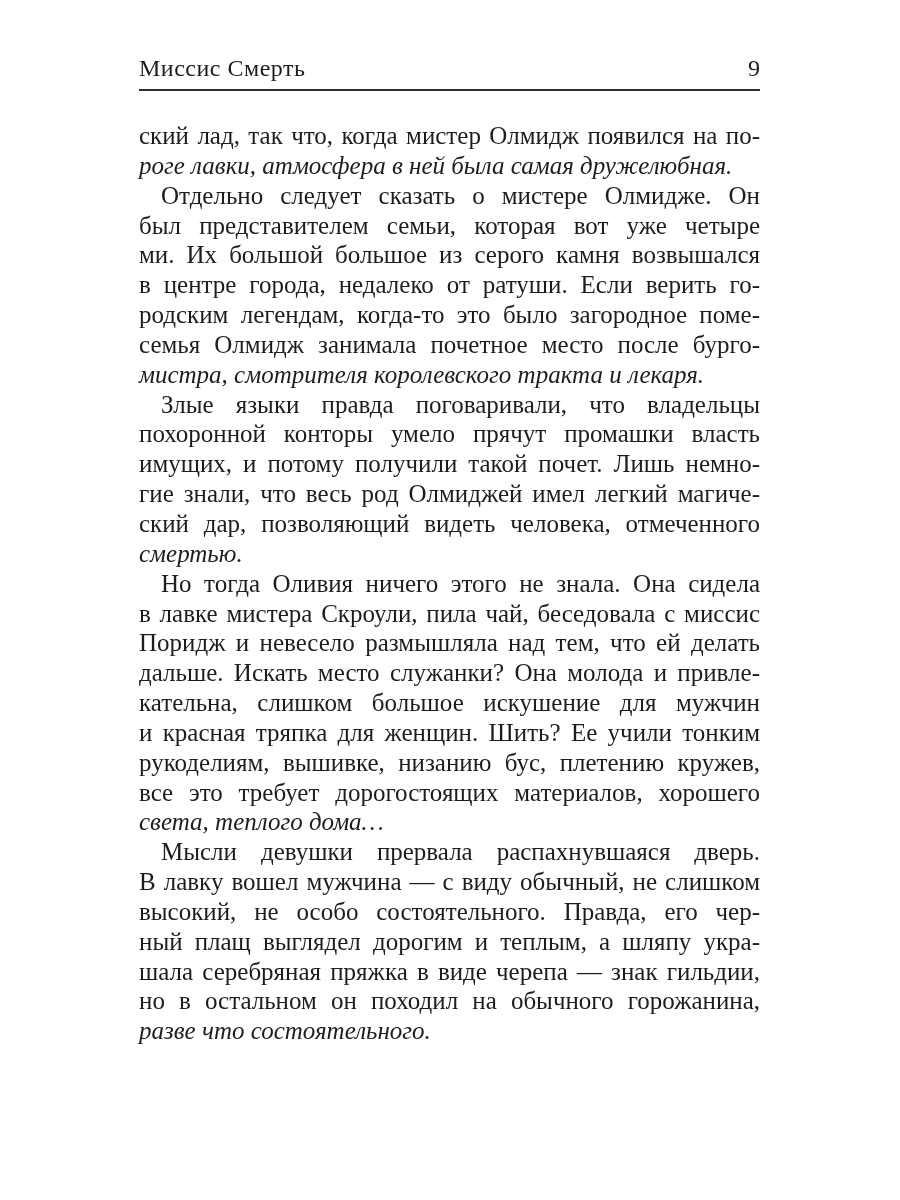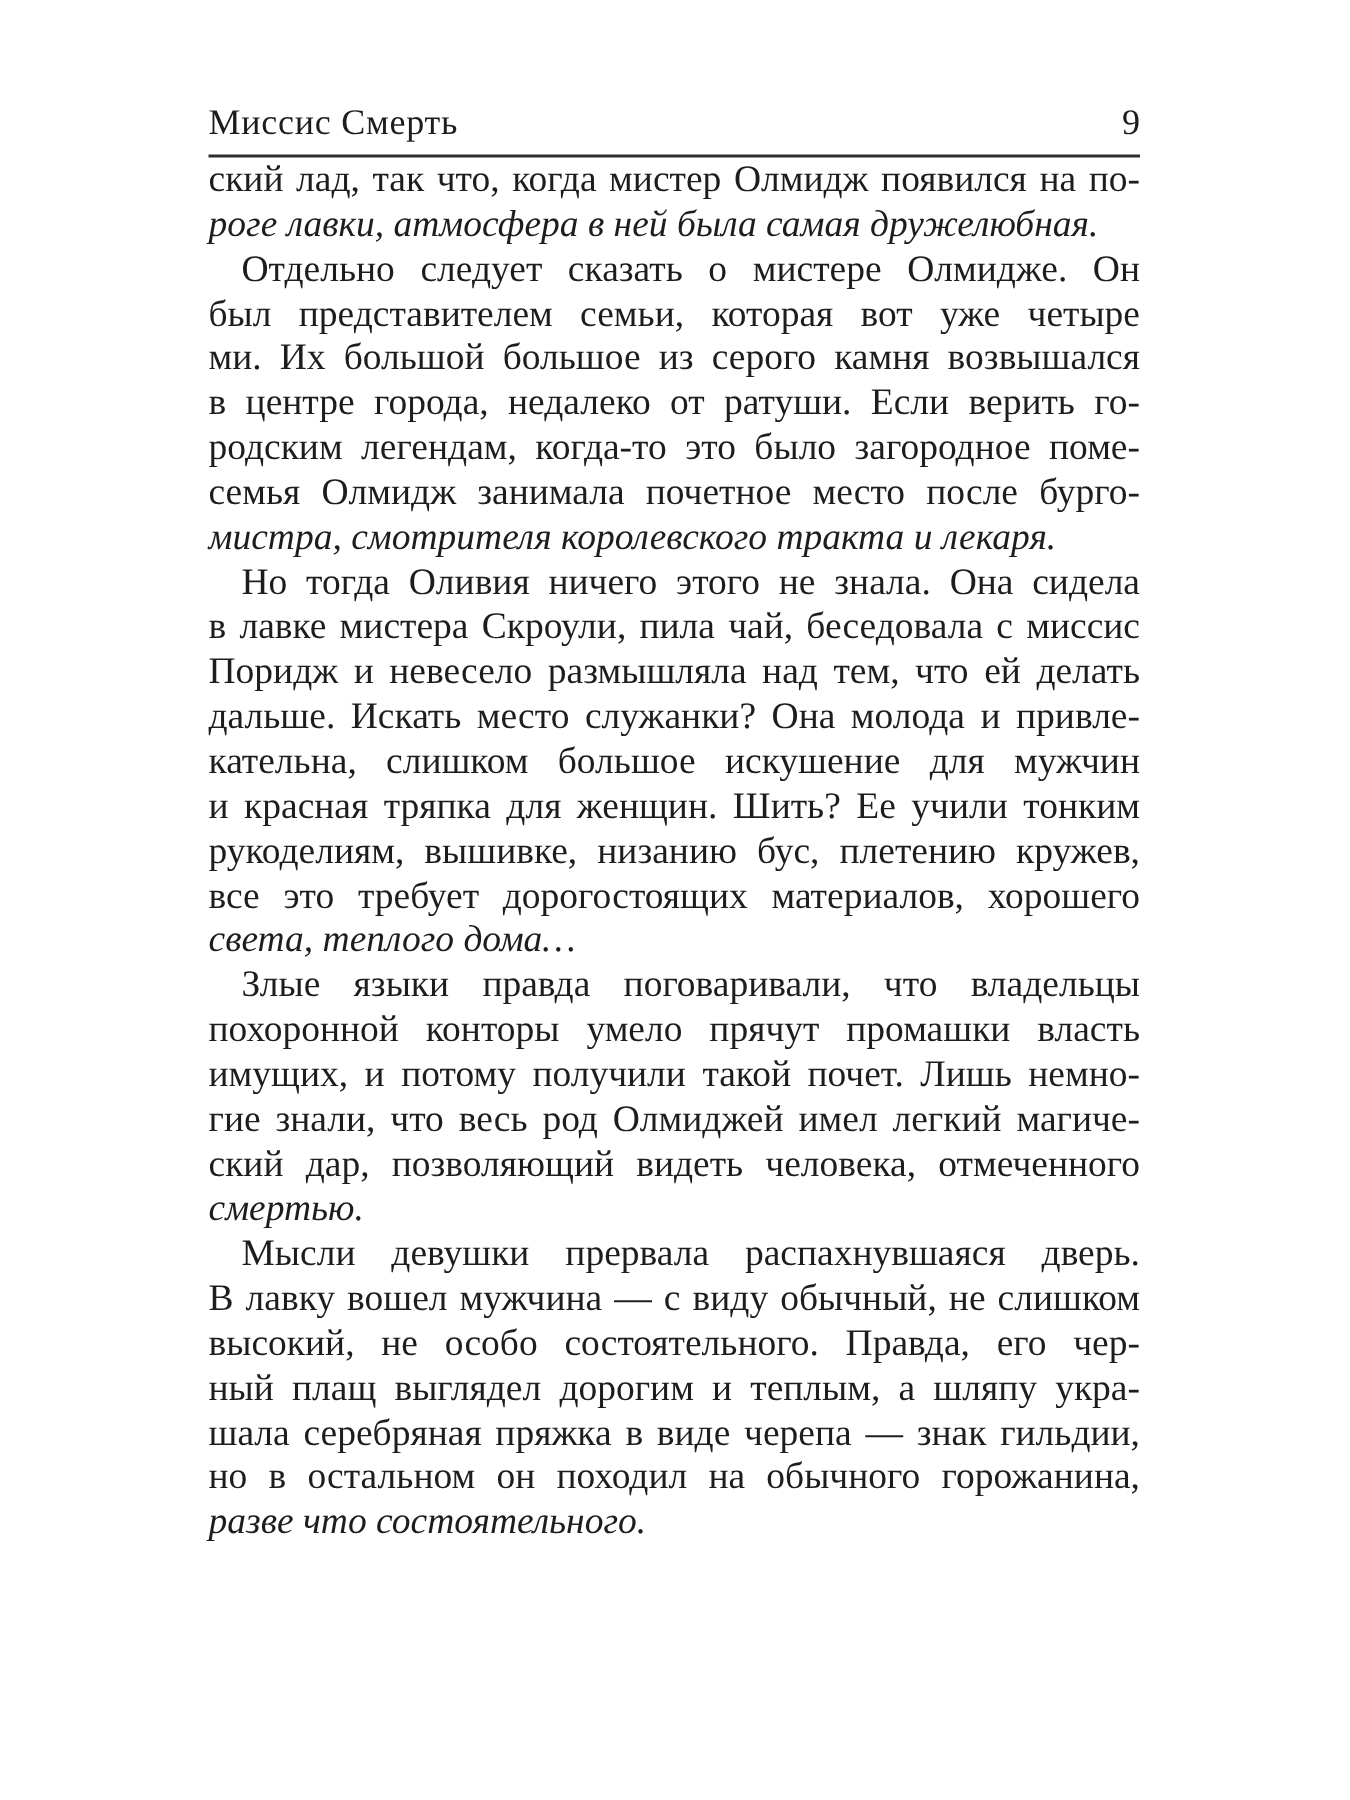--- a/index.html
+++ b/index.html
@@ -18,36 +18,37 @@
   }
   .page {
     position: relative;
     width: 900px;
     height: 1200px;
     background: var(--bg);
   }
   .content {
     position: absolute;
     left: 139px;
-    top: 68px;
+    top: 54px;
     width: 621px;
   }
   .header-row {
     display: flex;
     justify-content: space-between;
     align-items: baseline;
     font-size: 24px;
     line-height: 28px;
     letter-spacing: 0.5px;
     padding-bottom: 7px;
     border-bottom: 2px solid var(--rule);
   }
   .running-title { white-space: nowrap; }
   .page-number { letter-spacing: 0; }
   .text-body {
+    margin-top: 30px;
     font-size: 25px;
     line-height: 29.85px;
   }
   .para { margin: 0; }
   .line {
     text-align: justify;
     text-align-last: justify;
     white-space: normal;
   }
   .line.lastline {
@@ -75,37 +76,37 @@
         <div class="para">
           <div class="line indent">Отдельно следует сказать о мистере Олмидже. Он</div>
           <div class="line">был представителем семьи, которая вот уже четыре</div>
           <div class="line">ми. Их большой большое из серого камня возвышался</div>
           <div class="line">в центре города, недалеко от ратуши. Если верить го-</div>
           <div class="line">родским легендам, когда-то это было загородное поме-</div>
           <div class="line">семья Олмидж занимала почетное место после бурго-</div>
           <div class="line lastline">мистра, смотрителя королевского тракта и лекаря.</div>
         </div>
         <div class="para">
+          <div class="line indent">Злые языки правда поговаривали, что владельцы</div>
+          <div class="line">похоронной конторы умело прячут промашки власть</div>
+          <div class="line">имущих, и потому получили такой почет. Лишь немно-</div>
+          <div class="line">гие знали, что весь род Олмиджей имел легкий магиче-</div>
+          <div class="line">ский дар, позволяющий видеть человека, отмеченного</div>
+          <div class="line lastline">смертью.</div>
+        </div>
+        <div class="para">
           <div class="line indent">Но тогда Оливия ничего этого не знала. Она сидела</div>
           <div class="line">в лавке мистера Скроули, пила чай, беседовала с миссис</div>
           <div class="line">Поридж и невесело размышляла над тем, что ей делать</div>
           <div class="line">дальше. Искать место служанки? Она молода и привле-</div>
           <div class="line">кательна, слишком большое искушение для мужчин</div>
           <div class="line">и красная тряпка для женщин. Шить? Ее учили тонким</div>
           <div class="line">рукоделиям, вышивке, низанию бус, плетению кружев,</div>
           <div class="line">все это требует дорогостоящих материалов, хорошего</div>
           <div class="line lastline">света, теплого дома…</div>
-        </div>
-        <div class="para">
-          <div class="line indent">Злые языки правда поговаривали, что владельцы</div>
-          <div class="line">похоронной конторы умело прячут промашки власть</div>
-          <div class="line">имущих, и потому получили такой почет. Лишь немно-</div>
-          <div class="line">гие знали, что весь род Олмиджей имел легкий магиче-</div>
-          <div class="line">ский дар, позволяющий видеть человека, отмеченного</div>
-          <div class="line lastline">смертью.</div>
         </div>
         <div class="para">
           <div class="line indent">Мысли девушки прервала распахнувшаяся дверь.</div>
           <div class="line">В лавку вошел мужчина — с виду обычный, не слишком</div>
           <div class="line">высокий, не особо состоятельного. Правда, его чер-</div>
           <div class="line">ный плащ выглядел дорогим и теплым, а шляпу укра-</div>
           <div class="line">шала серебряная пряжка в виде черепа — знак гильдии,</div>
           <div class="line">но в остальном он походил на обычного горожанина,</div>
           <div class="line lastline">разве что состоятельного.</div>
         </div>

